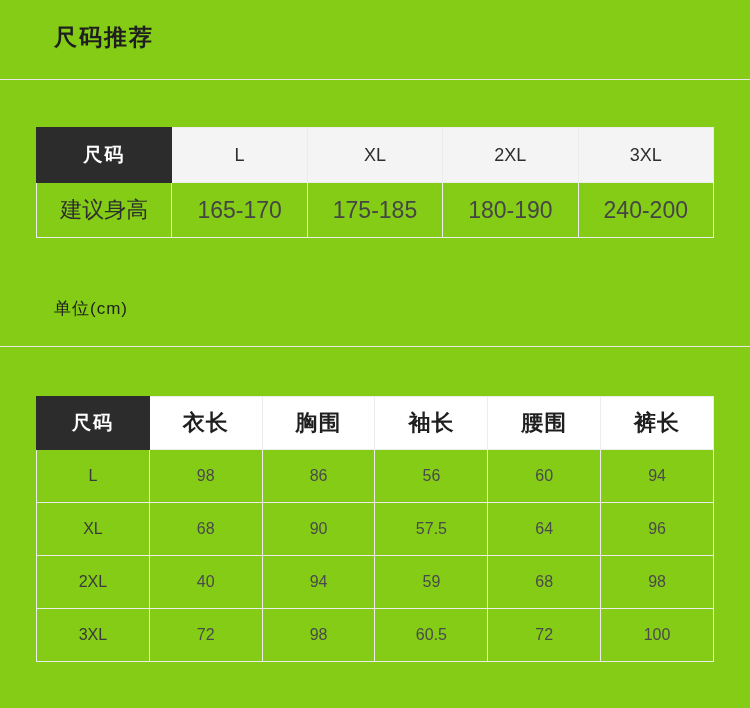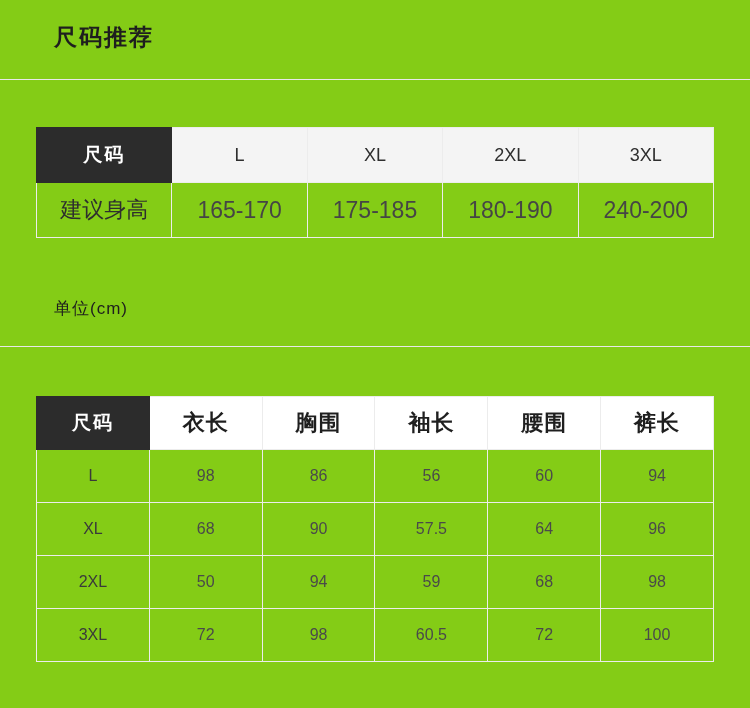--- a/index.html
+++ b/index.html
@@ -199,21 +199,21 @@
         <tr>
           <td class="rowhead">XL</td>
           <td>68</td>
           <td>90</td>
           <td>57.5</td>
           <td>64</td>
           <td>96</td>
         </tr>
         <tr>
           <td class="rowhead">2XL</td>
-          <td>50</td>
+          <td>40</td>
           <td>94</td>
           <td>59</td>
           <td>68</td>
           <td>98</td>
         </tr>
         <tr>
           <td class="rowhead">3XL</td>
           <td>72</td>
           <td>98</td>
           <td>60.5</td>

